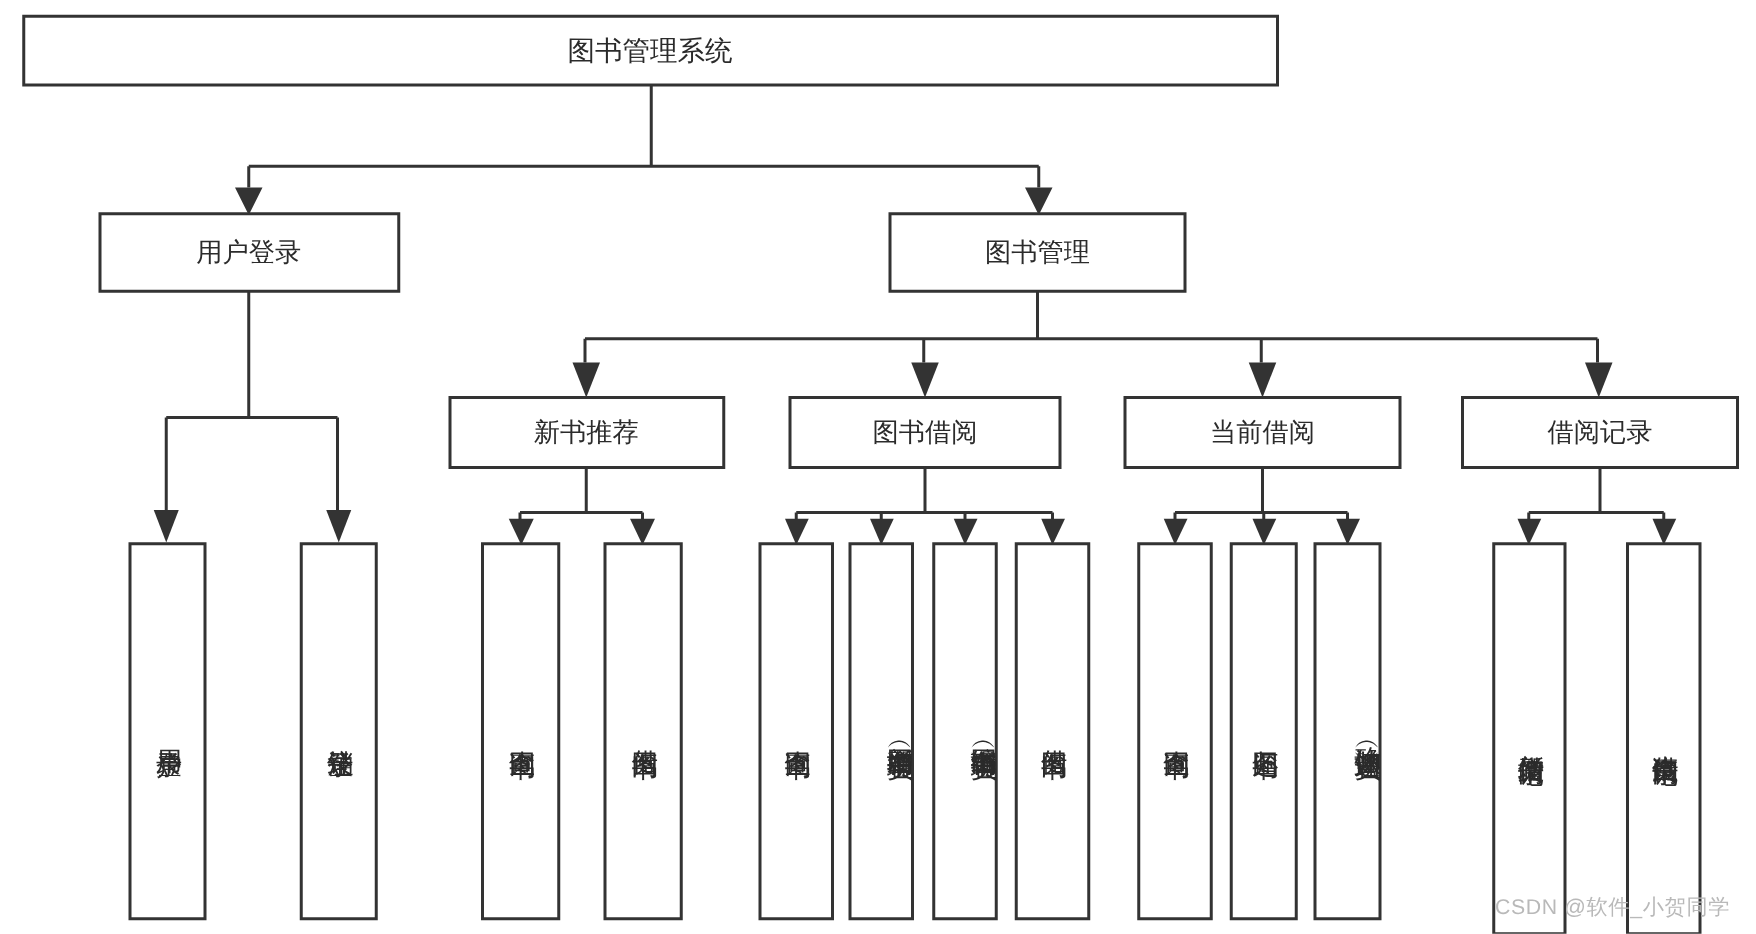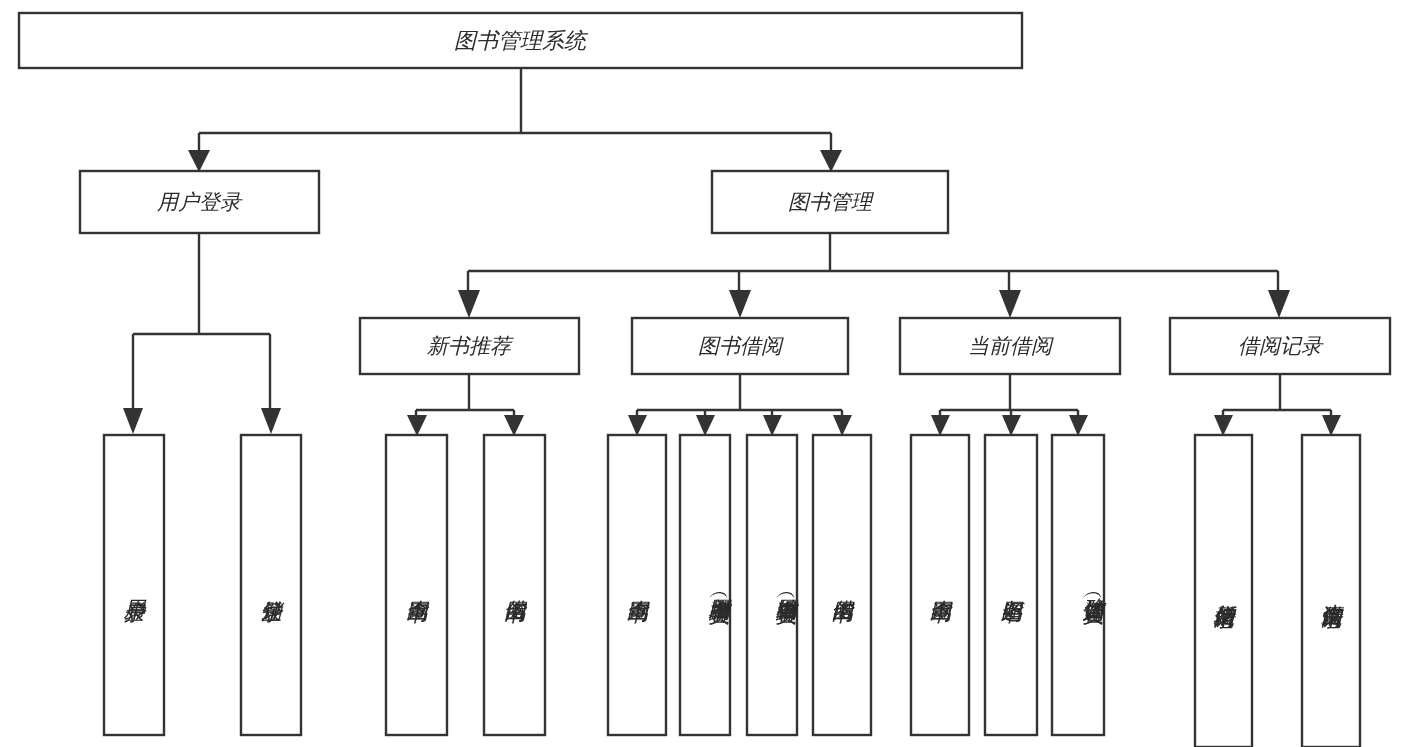--- a/index.html
+++ b/index.html
@@ -11,21 +11,20 @@
     width: 1405px;
     height: 747px;
     font-family: "Liberation Sans", sans-serif;
     overflow: hidden;
     position: relative;
   }
   #diagram-root {
     position: relative;
     width: 1405px;
     height: 747px;
-    font-style: italic;
   }
   svg.flow {
     position: absolute;
     top: 0;
     left: 0;
     width: 1405px;
     height: 747px;
     display: block;
   }
   .node-box {
@@ -193,13 +192,14 @@
   <div class="vlabel" style="left:608px;  top:435px; width:58px;  height:300px;">查询图书</div>
   <div class="vlabel" style="left:680px;  top:437px; width:50px;  height:296px; align-items:flex-start;">新增图书（管理员）</div>
   <div class="vlabel" style="left:747px;  top:437px; width:50px;  height:296px; align-items:flex-start;">编辑图书（管理员）</div>
   <div class="vlabel" style="left:813px;  top:435px; width:58px;  height:300px;">借阅图书</div>
   <div class="vlabel" style="left:911px;  top:435px; width:58px;  height:300px;">查询图书</div>
   <div class="vlabel" style="left:985px;  top:435px; width:52px;  height:300px;">归还图书</div>
   <div class="vlabel" style="left:1052px; top:437px; width:52px;  height:296px; align-items:flex-start;">确认归还（管理员）</div>
   <div class="vlabel" style="left:1195px; top:445px; width:57px;  height:290px;">新增借阅记录</div>
   <div class="vlabel" style="left:1302px; top:445px; width:58px;  height:290px;">查询借阅记录</div>
 
+  <div class="watermark" style="left:1196px; top:714px;">CSDN @软件_小贺同学</div>
 </div>
 
 </body></html>

